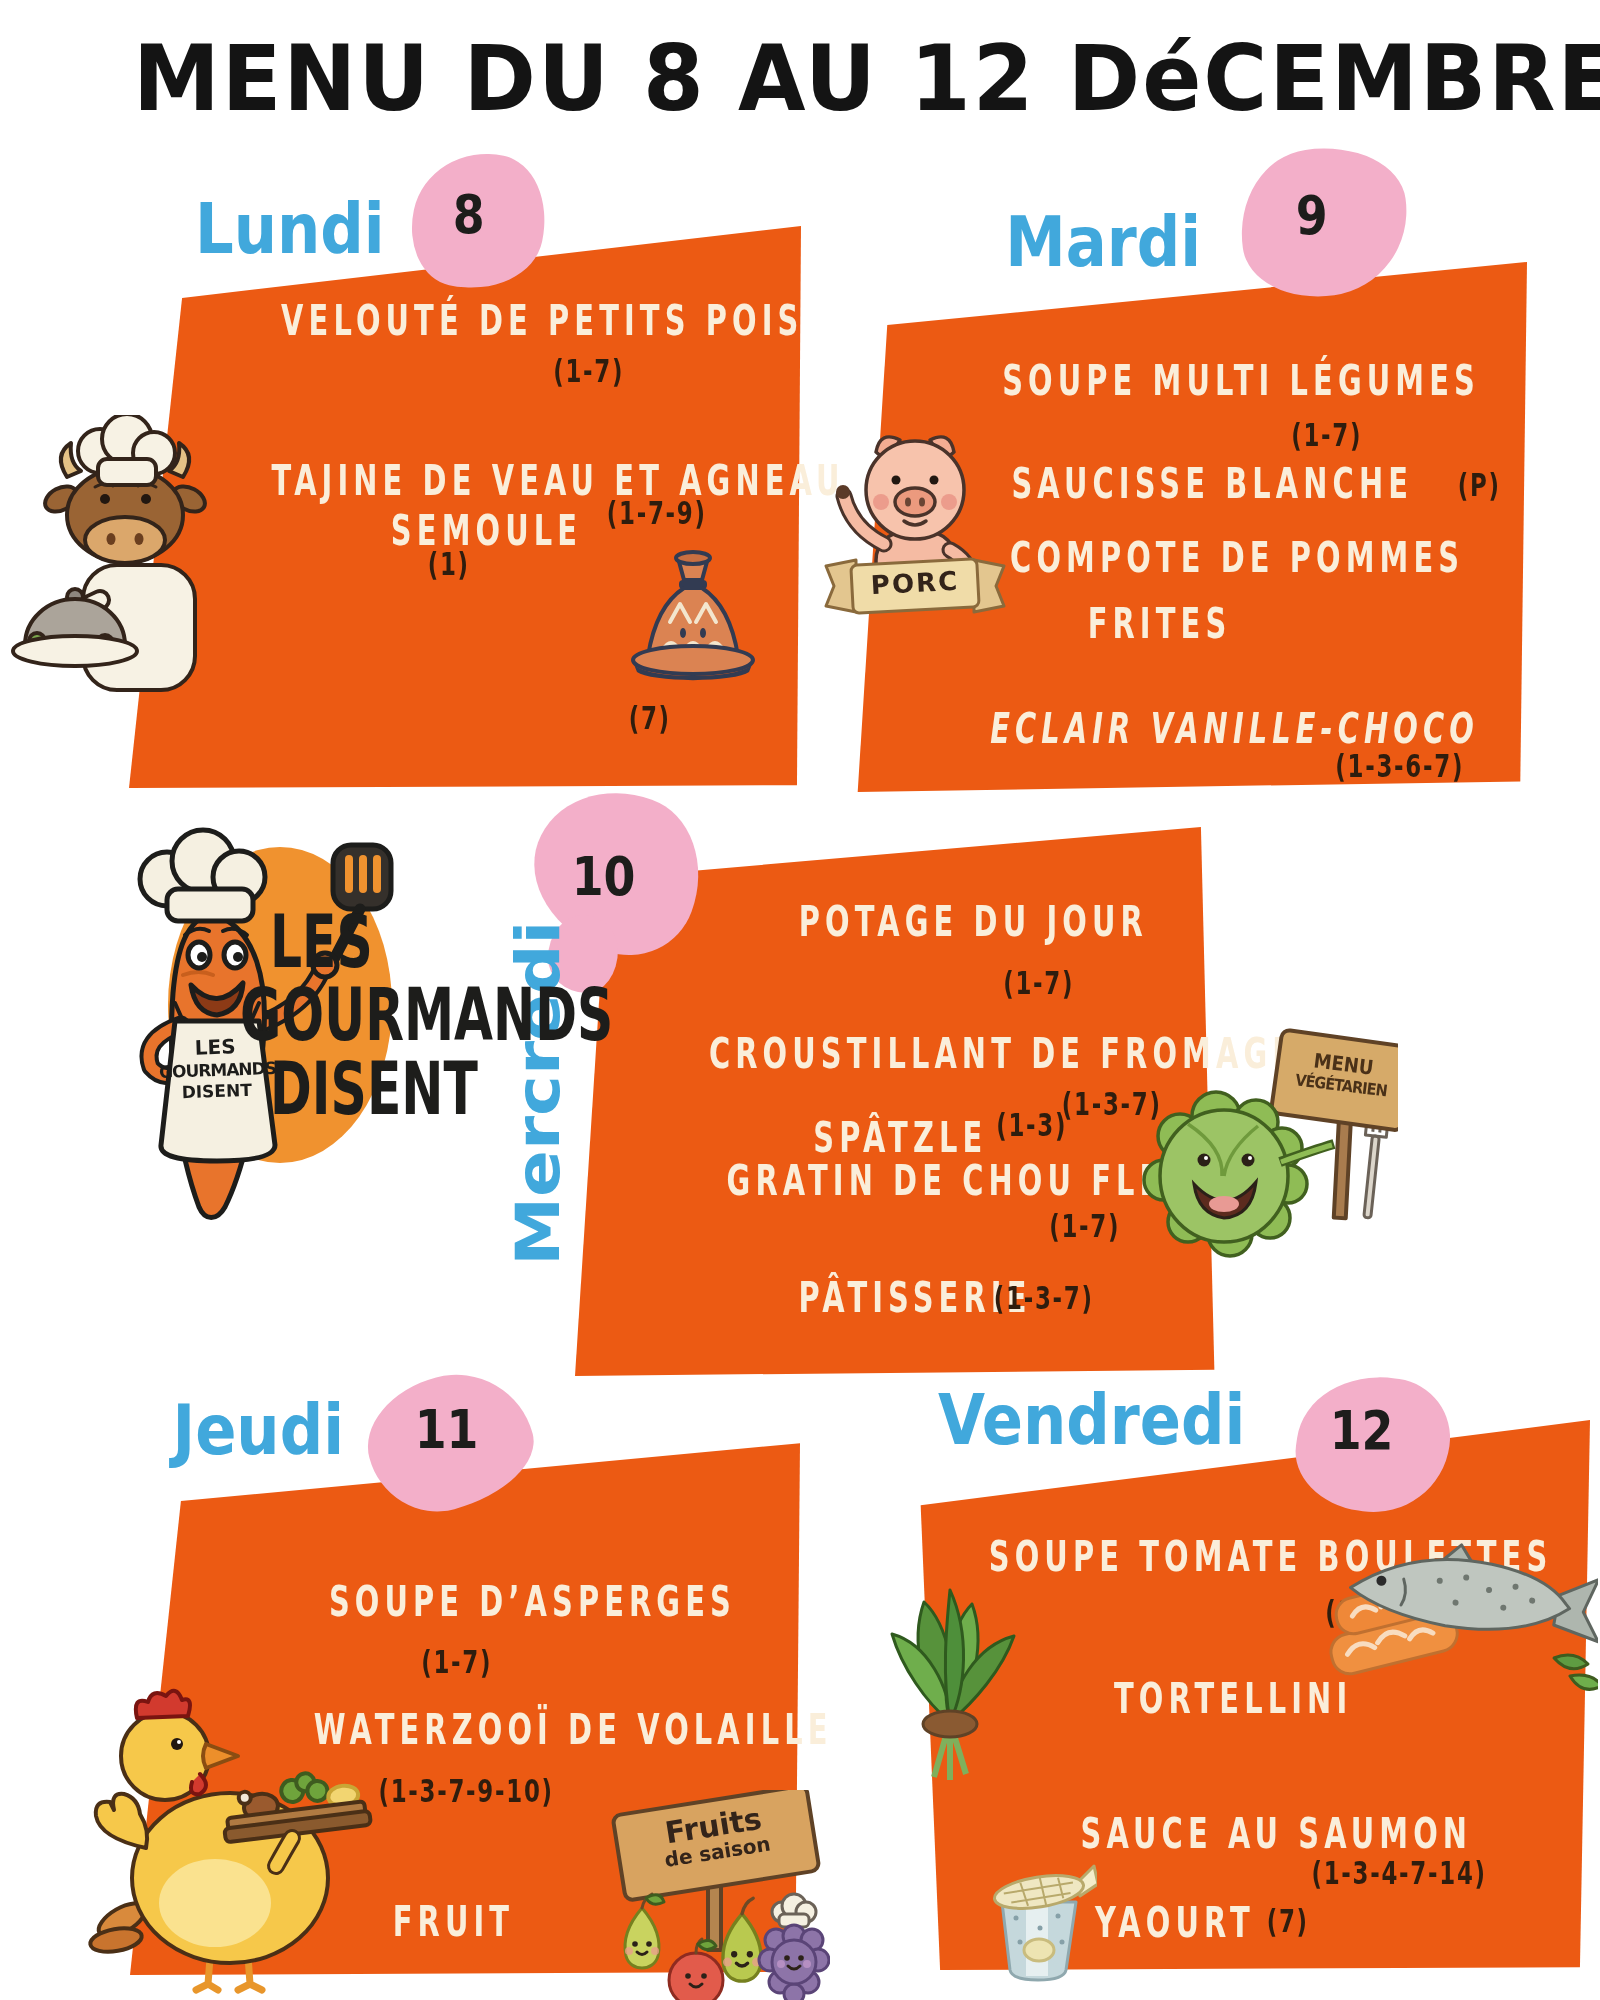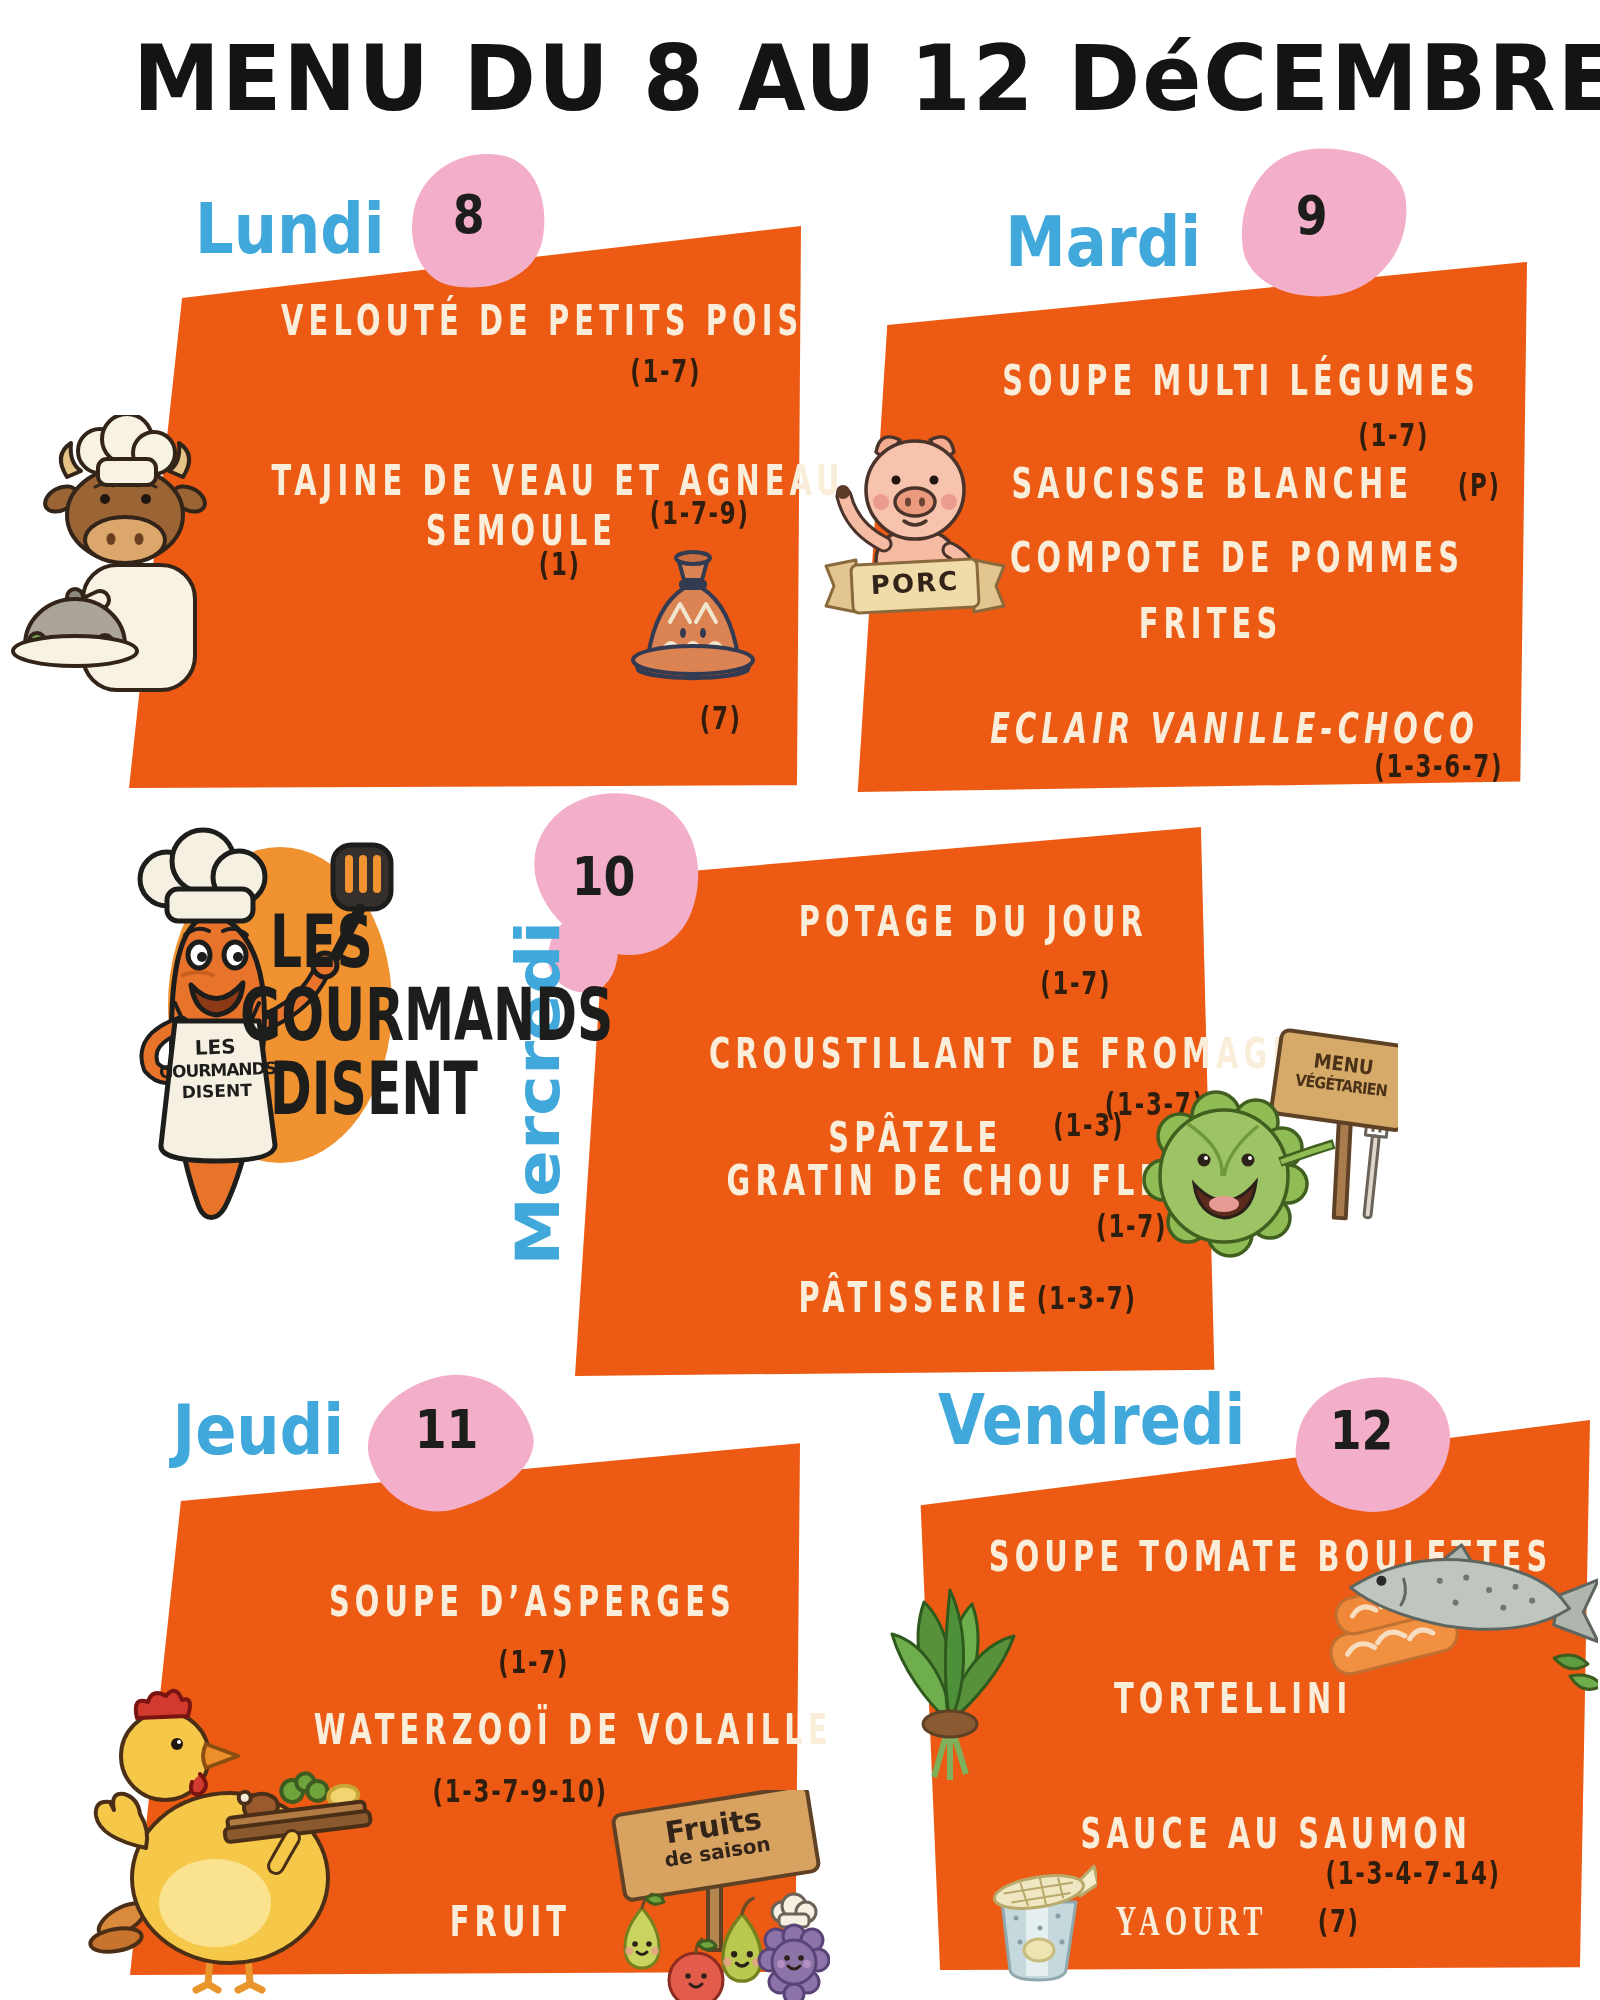--- a/index.html
+++ b/index.html
@@ -3,21 +3,21 @@
 <meta charset="utf-8">
 <style>
   :root{
     --orange:#EC5A13; --blue:#41A8DC; --pink:#F3AFC9; --cream:#FAEEDA;
     --dark:#2F1D0E; --logo-orange:#F0922F; --ink:#1D1D1B;
   }
   html,body{margin:0;padding:0;background:#fff;}
   .page{position:relative;width:1600px;height:2000px;background:#fff;overflow:hidden;
         font-family:"DejaVu Sans","Liberation Sans",sans-serif;}
   .panel{position:absolute;background:var(--orange);}
-  .line{position:absolute;text-align:right;white-space:nowrap;}
+  .line{position:absolute;text-align:left;white-space:nowrap;}
   .item-txt{display:inline-block;transform:scale(0.85,1.25);transform-origin:center;
     font-weight:bold;font-size:34px;letter-spacing:6px;color:var(--cream);white-space:nowrap;}
   .alg-txt{display:inline-block;transform:scale(0.85,1.15);transform-origin:center;
     font-weight:bold;font-size:27px;letter-spacing:2px;color:var(--dark);white-space:nowrap;}
   .day{position:absolute;text-align:left;white-space:nowrap;}
   .day-txt{display:inline-block;transform:scale(0.95,1.08);transform-origin:center;
     font-weight:bold;font-size:64px;color:var(--blue);}
   .vert{writing-mode:vertical-rl;transform:rotate(180deg);display:flex;align-items:center;justify-content:center;}
   .blob{position:absolute;background:var(--pink);}
   .datenum{position:absolute;text-align:center;}
@@ -98,21 +98,21 @@
   <div class="line" style="left:415px;top:1647px;width:160px;"><span class="alg-txt">(1-7)</span></div>
   <div class="line" style="left:268px;top:1709px;width:480px;"><span class="item-txt">WATERZOOÏ DE VOLAILLE</span></div>
   <div class="line" style="left:363px;top:1776px;width:260px;text-decoration:underline;"><span class="alg-txt">(1-3-7-9-10)</span></div>
   <div class="line" style="left:382px;top:1901px;width:200px;"><span class="item-txt">FRUIT</span></div>
 
   <div class="line" style="left:939px;top:1536px;width:520px;"><span class="item-txt">SOUPE TOMATE BOULETTES</span></div>
   <div class="line" style="left:1319px;top:1597px;width:150px;"><span class="alg-txt">(1-7)</span></div>
   <div class="line" style="left:1093px;top:1678px;width:260px;"><span class="item-txt">TORTELLINI</span></div>
   <div class="line" style="left:1046px;top:1813px;width:360px;"><span class="item-txt">SAUCE AU SAUMON</span></div>
   <div class="line" style="left:1296px;top:1858px;width:220px;"><span class="alg-txt">(1-3-4-7-14)</span></div>
-  <div class="line" style="left:1081px;top:1902px;width:200px;font-family:Liberation Serif, serif;"><span class="item-txt">YAOURT</span></div>
+  <div class="line" style="left:1081px;top:1902px;width:200px;"><span class="item-txt">YAOURT</span></div>
   <div class="line" style="left:1263px;top:1906px;width:100px;"><span class="alg-txt">(7)</span></div>
 
   <svg class="illus" style="left:5px;top:415px;" width="270" height="280" viewBox="0 0 270 280">
     <g stroke="#33241A" stroke-width="4" stroke-linejoin="round" stroke-linecap="round">
       <rect x="78" y="150" width="112" height="125" rx="34" fill="#F7F2E4"></rect>
       <path d="M95 185 Q60 200 55 225" fill="none" stroke-width="22"></path>
       <path d="M95 185 Q60 200 56 222" fill="none" stroke="#F7F2E4" stroke-width="14"></path>
       <path d="M62 62 Q48 40 66 28 Q64 48 76 56 Z" fill="#E5C286"></path>
       <path d="M178 62 Q192 40 174 28 Q176 48 164 56 Z" fill="#E5C286"></path>
       <ellipse cx="56" cy="84" rx="17" ry="11" fill="#9A6434" transform="rotate(-28 56 84)"></ellipse>

